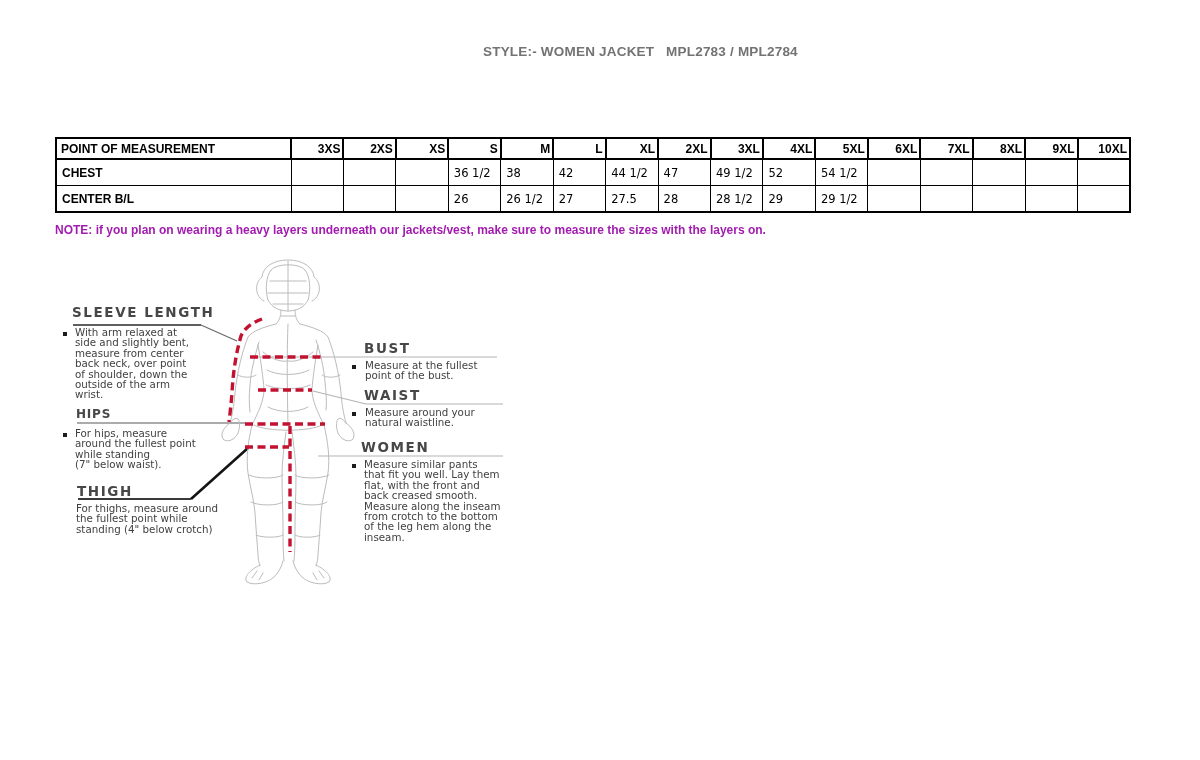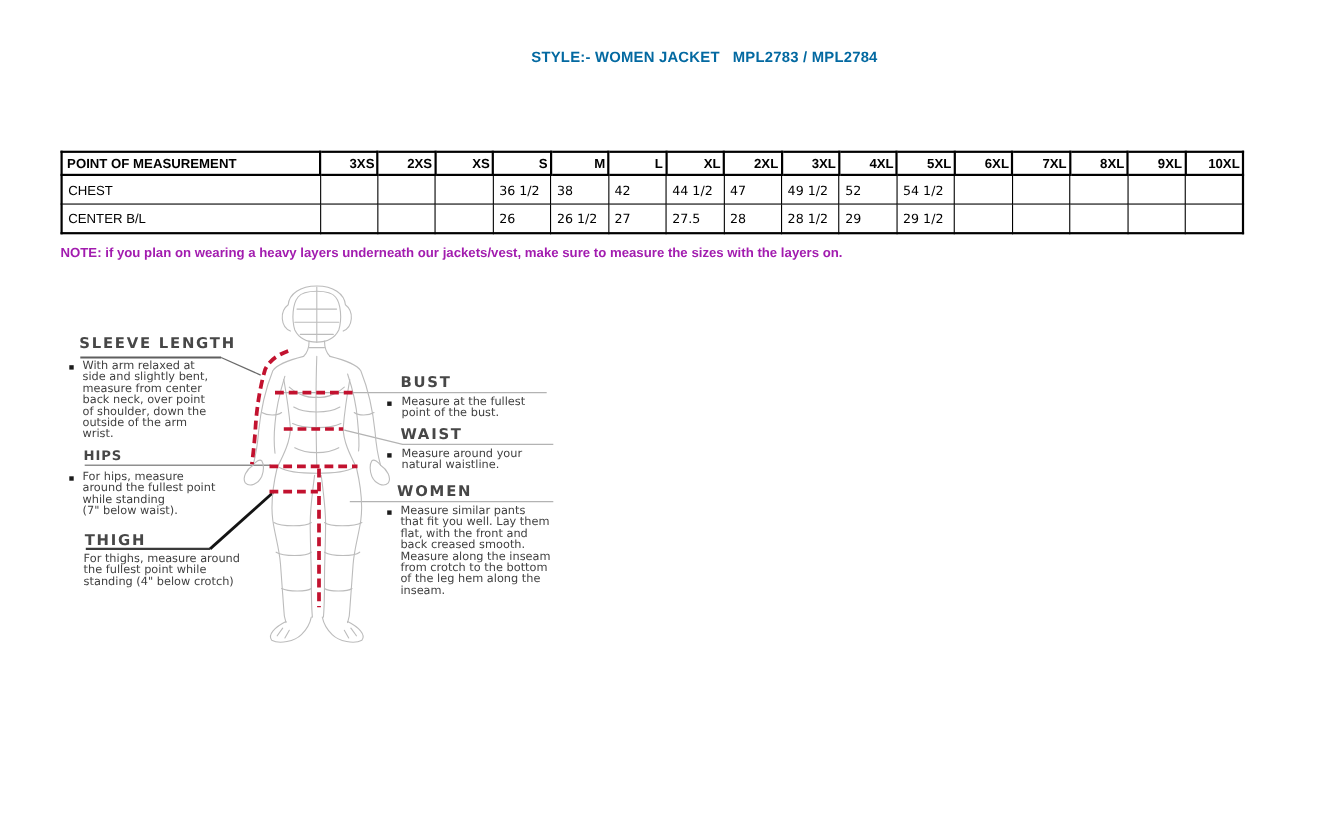--- a/index.html
+++ b/index.html
@@ -1,32 +1,32 @@
 <!DOCTYPE html>
 <html><head>
 <meta charset="utf-8">
 <style>
   html,body{margin:0;padding:0;background:#ffffff;}
   #page{position:relative;width:1200px;height:760px;background:#fff;overflow:hidden;
         font-family:"Liberation Sans",sans-serif;color:#000;}
 
   
   .doc-title{position:absolute;left:483px;top:44px;font-size:13.5px;font-weight:bold;
-             white-space:pre;letter-spacing:.2px;color:#0369a1;}
+             white-space:pre;letter-spacing:.2px;color:#737373;}
 
   
   .size-table{position:absolute;left:55px;top:113px;width:1076px;border-collapse:collapse;
               table-layout:fixed;border:2.6px solid #000;margin-top:24px;}
   .size-table th{border:2.6px solid #000;font-size:12px;font-weight:bold;height:17px;
                  padding:1px 2px;text-align:right;font-family:"Liberation Sans",sans-serif;}
   .size-table th.rowlabel{text-align:left;padding-left:4px;}
   .size-table td{border:1.7px solid #000;font-size:12px;height:23px;padding:1px 2px 1px 5px;
                  text-align:left;font-family:"DejaVu Sans",sans-serif;font-size:11.5px;
                  white-space:nowrap;overflow:visible;}
-  .size-table td.rowlabel{font-weight:normal;font-family:"Liberation Sans",sans-serif;font-size:12px;}
+  .size-table td.rowlabel{font-weight:bold;font-family:"Liberation Sans",sans-serif;font-size:12px;}
 
   
   .note-line{position:absolute;left:55px;top:223px;font-size:12px;font-weight:bold;color:#a21caf;
              white-space:pre;}
 
   
   .diagram-svg{position:absolute;left:0;top:0;}
 
   
   .guide-h{position:absolute;font-family:"DejaVu Sans",sans-serif;font-weight:bold;

